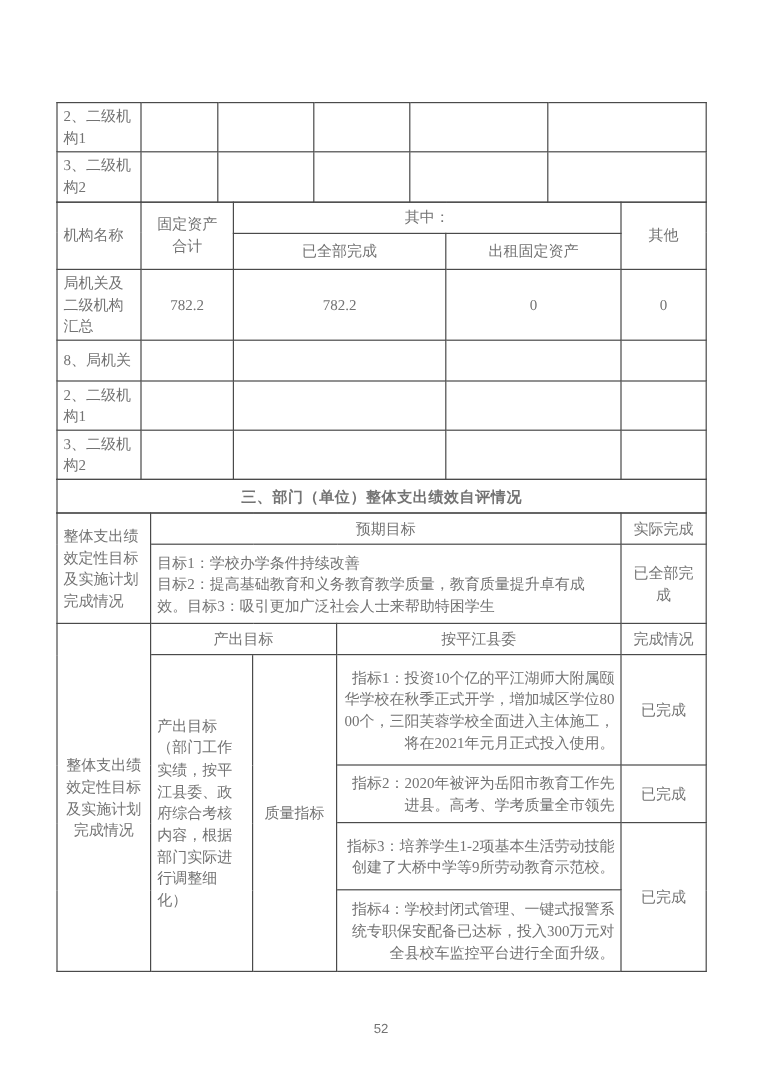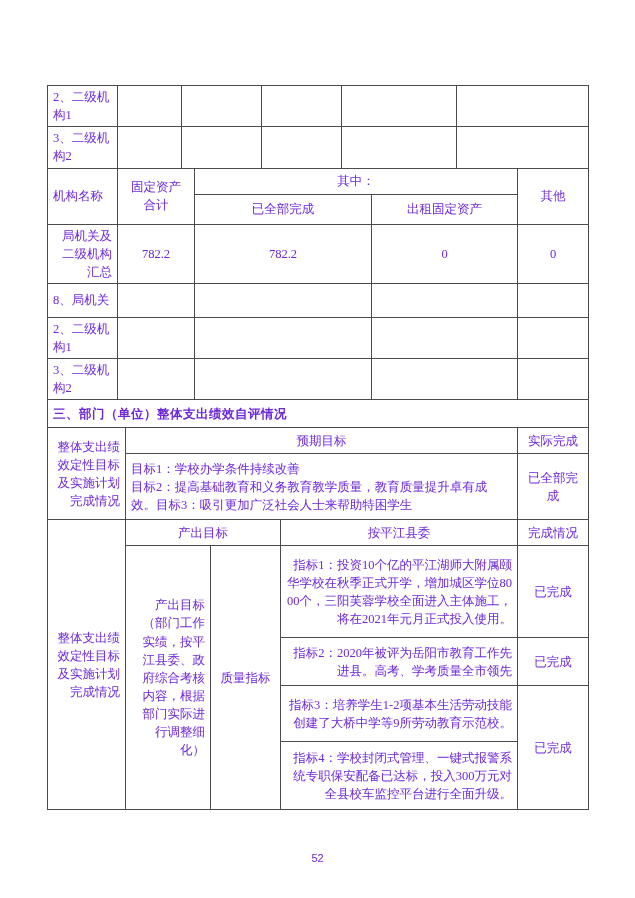--- a/index.html
+++ b/index.html
@@ -6,21 +6,21 @@
     margin: 0;
     padding: 0;
     background: #ffffff;
   }
   .page {
     position: relative;
     width: 635px;
     height: 898px;
     background: #ffffff;
     font-family: "Liberation Serif", "DejaVu Serif", serif;
-    color: #6d28d9;
+    color: #737373;
     overflow: hidden;
   }
   .content {
     position: absolute;
     left: 47px;
     top: 85px;
     width: 541px;
   }
   table.tbl {
     border-collapse: collapse;
@@ -35,25 +35,25 @@
     padding: 2px 5px;
     vertical-align: middle;
     word-break: break-all;
     overflow: hidden;
   }
   .c { text-align: center; }
   .pre { white-space: pre-line; }
   .section-cell {
     font-weight: bold;
     font-size: 14px;
-    text-align: left;
+    text-align: center;
     letter-spacing: 0.5px;
   }
   .label-cell { text-align: left; }
-  .tight { padding: 2px 3px; text-align: right; }
+  .tight { padding: 2px 3px; }
   .ind { text-align: right; }
   .pagenum {
     position: absolute;
     left: 0;
     right: 0;
     top: 852px;
     text-align: center;
     font-size: 11px;
     font-family: "Liberation Sans", sans-serif;
   }

